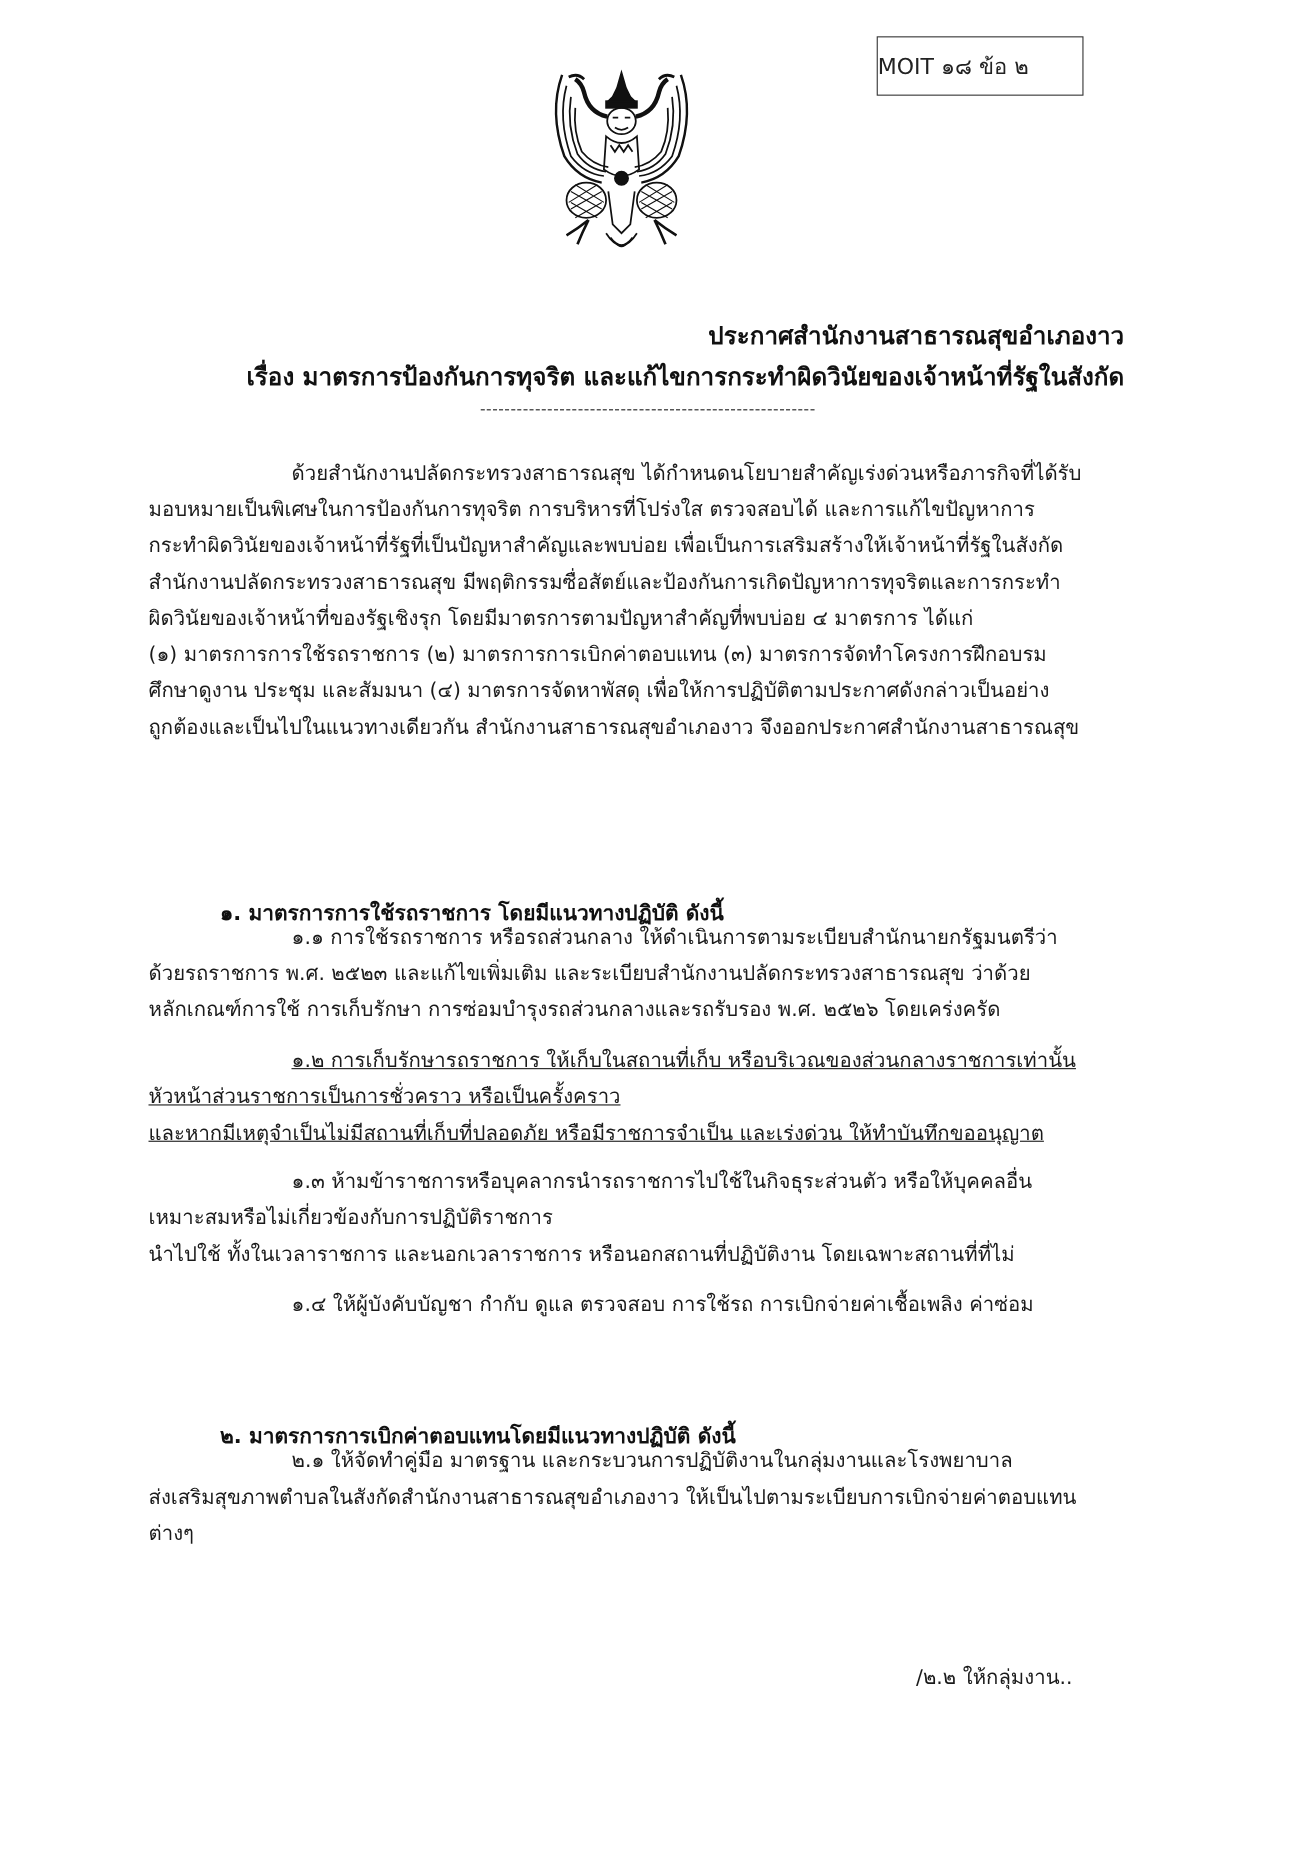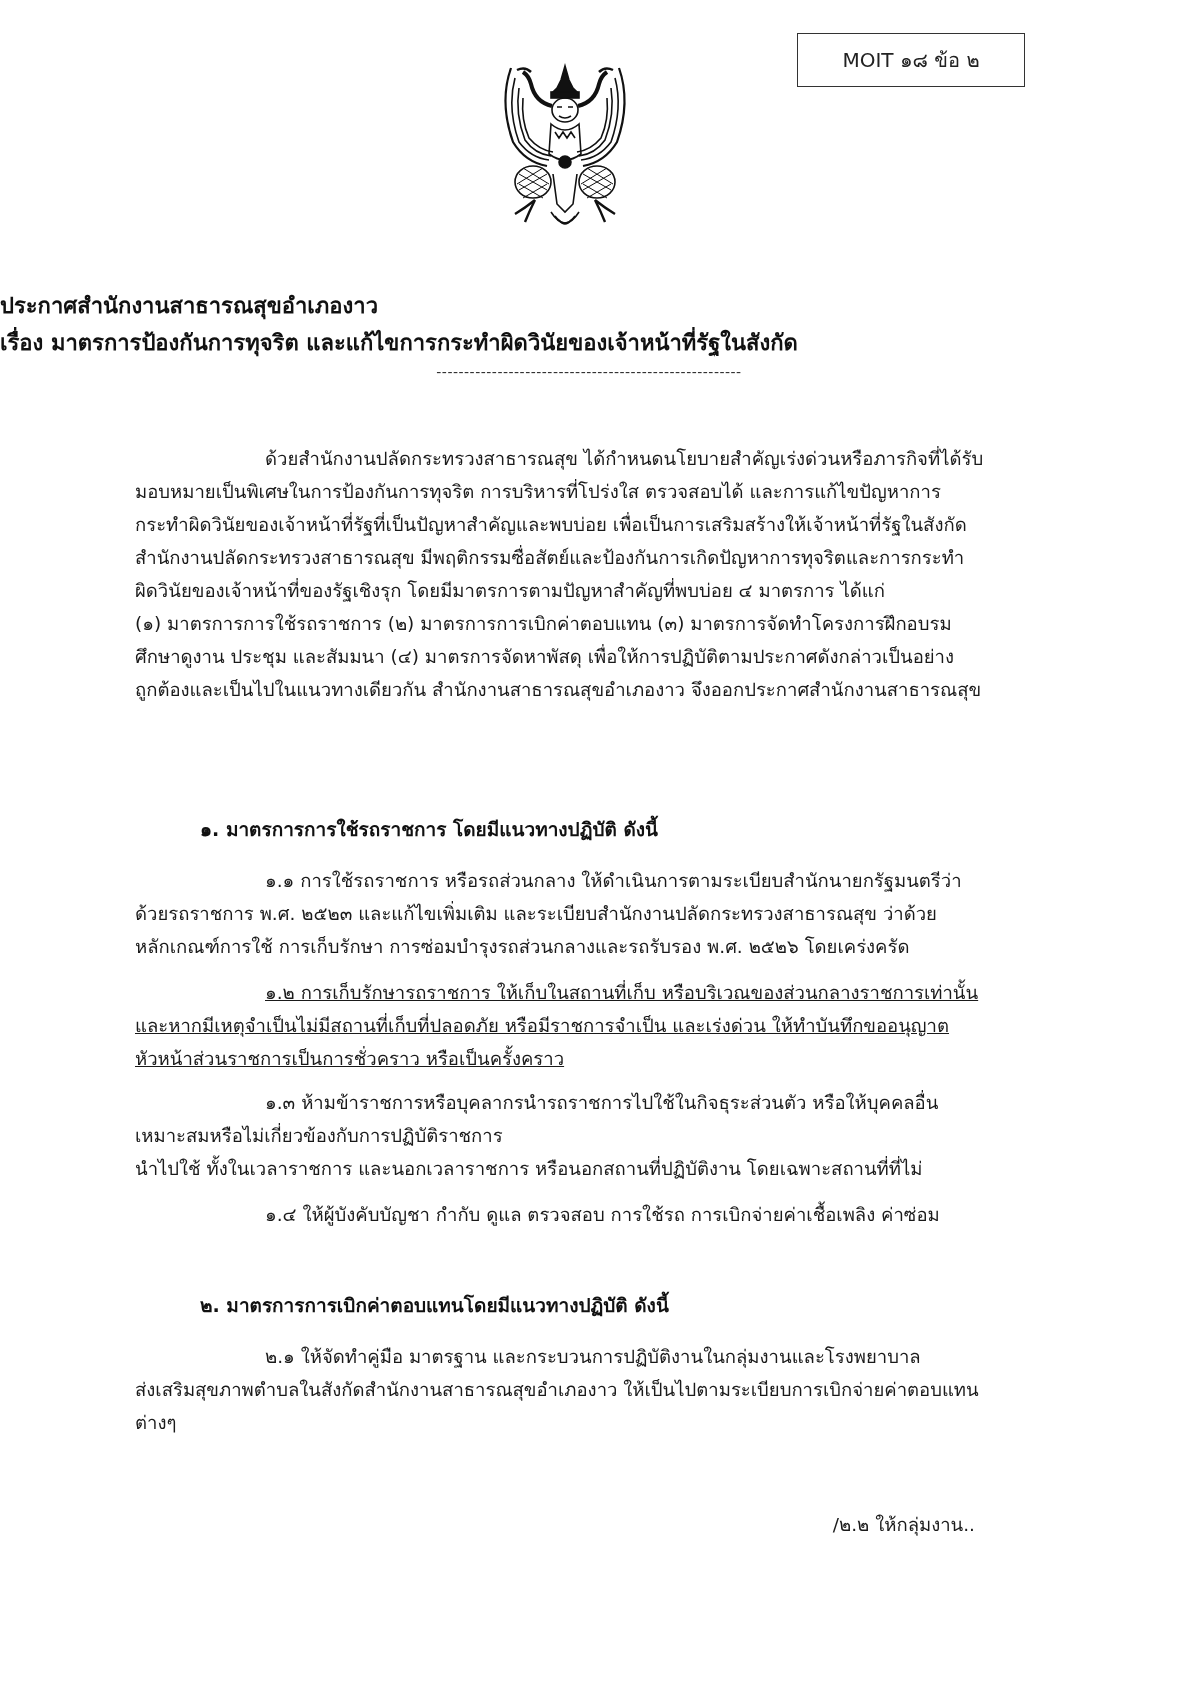--- a/index.html
+++ b/index.html
@@ -1,29 +1,29 @@
 <!DOCTYPE html>
 <html><head>
 <meta charset="utf-8">
 <style>
   html, body { margin: 0; padding: 0; background: #ffffff; }
   body { width: 1190px; height: 1683px; position: relative; overflow: hidden;
          font-family: "DejaVu Sans", "Liberation Sans", sans-serif; color: #111; }
-  .ref-box { position: absolute; left: 797px; top: 33px; width: 228px; height: 54px;
+  .ref-box { position: absolute; left: 797px; top: 33px; width: 188px; height: 54px;
              border: 1.5px solid #333; box-sizing: border-box; display: flex;
-             align-items: center; justify-content: center; font-size: 20px; color: #222; }
+             align-items: center; font-size: 20px; color: #222; }
   .emblem { position: absolute; left: 495px; top: 62px; width: 140px; height: 172px; }
-  .title { position: absolute; left: 0; width: 1022px; text-align: left; font-weight: bold;
+  .title { position: absolute; left: 0; width: 1022px; text-align: right; font-weight: bold;
            font-size: 22px; color: #111; }
   .t1 { top: 288px; }
   .t2 { top: 325px; }
   .rule { position: absolute; top: 364px; left: 405px; width: 368px; text-align: center;
           font-size: 14px; letter-spacing: 0.5px; color: #333; overflow: hidden; white-space: nowrap; }
   .para { position: absolute; left: 135px; width: 840px; font-size: 18.5px; line-height: 33px;
-          text-align: justify; color: #1a1a1a; margin-top: 28px; }
+          text-align: justify; color: #1a1a1a; }
   .para .ln { display: block; white-space: nowrap; }
   .para .indent { padding-left: 130px; }
   .head { position: absolute; left: 200px; font-size: 19px; font-weight: bold; color: #111; white-space: nowrap; margin-top: 24px; }
   .cont { position: absolute; right: 215px; top: 1510px; font-size: 18.5px; color: #1a1a1a; white-space: nowrap; }
 </style>
 </head>
 <body>
 
 <div class="ref-box">
   <span>MOIT ๑๘ ข้อ ๒</span>
@@ -87,22 +87,22 @@
 <div class="head" style="top: 790px;">๑. มาตรการการใช้รถราชการ โดยมีแนวทางปฏิบัติ ดังนี้</div>
 
 <div class="para" style="top: 836px;">
   <span class="ln indent">๑.๑ การใช้รถราชการ หรือรถส่วนกลาง ให้ดำเนินการตามระเบียบสำนักนายกรัฐมนตรีว่า</span>
   <span class="ln">ด้วยรถราชการ พ.ศ. ๒๕๒๓ และแก้ไขเพิ่มเติม และระเบียบสำนักงานปลัดกระทรวงสาธารณสุข ว่าด้วย</span>
   <span class="ln">หลักเกณฑ์การใช้ การเก็บรักษา การซ่อมบำรุงรถส่วนกลางและรถรับรอง พ.ศ. ๒๕๒๖ โดยเคร่งครัด</span>
 </div>
 
 <div class="para" style="top: 948px; text-decoration: underline;">
   <span class="ln indent">๑.๒ การเก็บรักษารถราชการ ให้เก็บในสถานที่เก็บ หรือบริเวณของส่วนกลางราชการเท่านั้น</span>
+  <span class="ln">หัวหน้าส่วนราชการเป็นการชั่วคราว หรือเป็นครั้งคราว</span>
   <span class="ln">และหากมีเหตุจำเป็นไม่มีสถานที่เก็บที่ปลอดภัย หรือมีราชการจำเป็น และเร่งด่วน ให้ทำบันทึกขออนุญาต</span>
-  <span class="ln">หัวหน้าส่วนราชการเป็นการชั่วคราว หรือเป็นครั้งคราว</span>
 </div>
 
 <div class="para" style="top: 1058px;">
   <span class="ln indent">๑.๓ ห้ามข้าราชการหรือบุคลากรนำรถราชการไปใช้ในกิจธุระส่วนตัว หรือให้บุคคลอื่น</span>
   <span class="ln">เหมาะสมหรือไม่เกี่ยวข้องกับการปฏิบัติราชการ</span>
   <span class="ln">นำไปใช้ ทั้งในเวลาราชการ และนอกเวลาราชการ หรือนอกสถานที่ปฏิบัติงาน โดยเฉพาะสถานที่ที่ไม่</span>
 </div>
 
 <div class="para" style="top: 1170px;">
   <span class="ln indent">๑.๔ ให้ผู้บังคับบัญชา กำกับ ดูแล ตรวจสอบ การใช้รถ การเบิกจ่ายค่าเชื้อเพลิง ค่าซ่อม</span>

